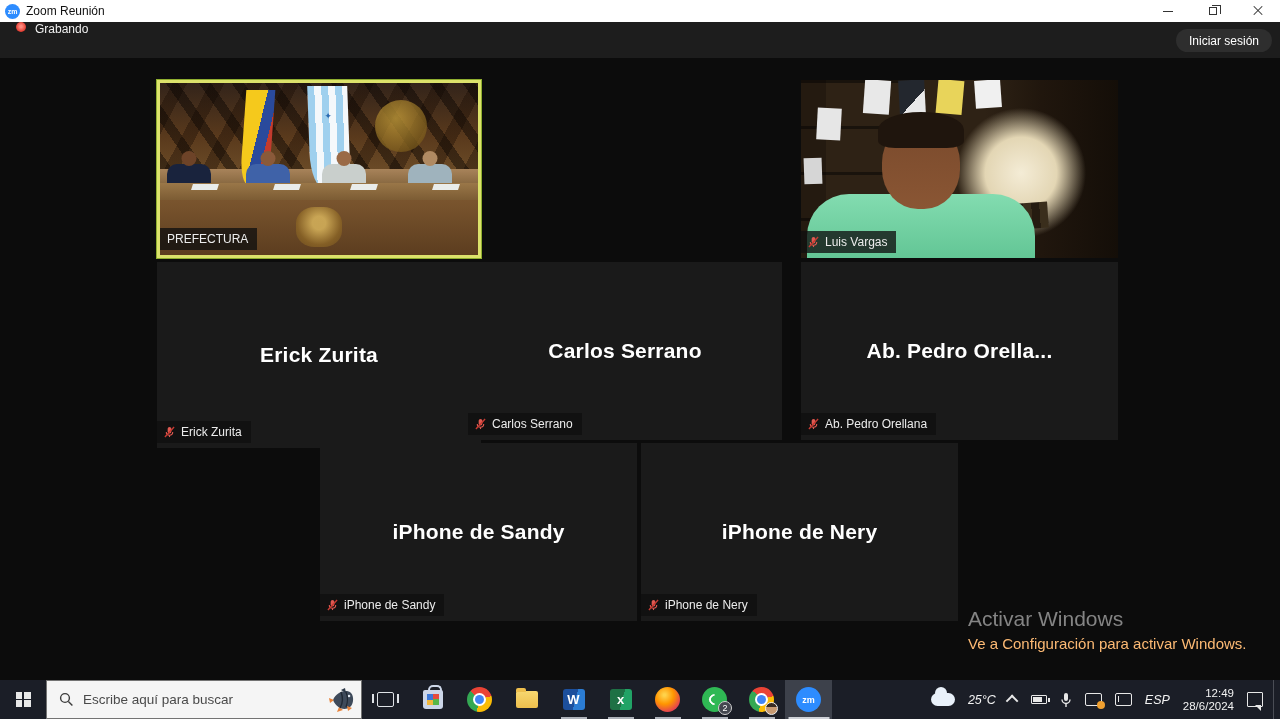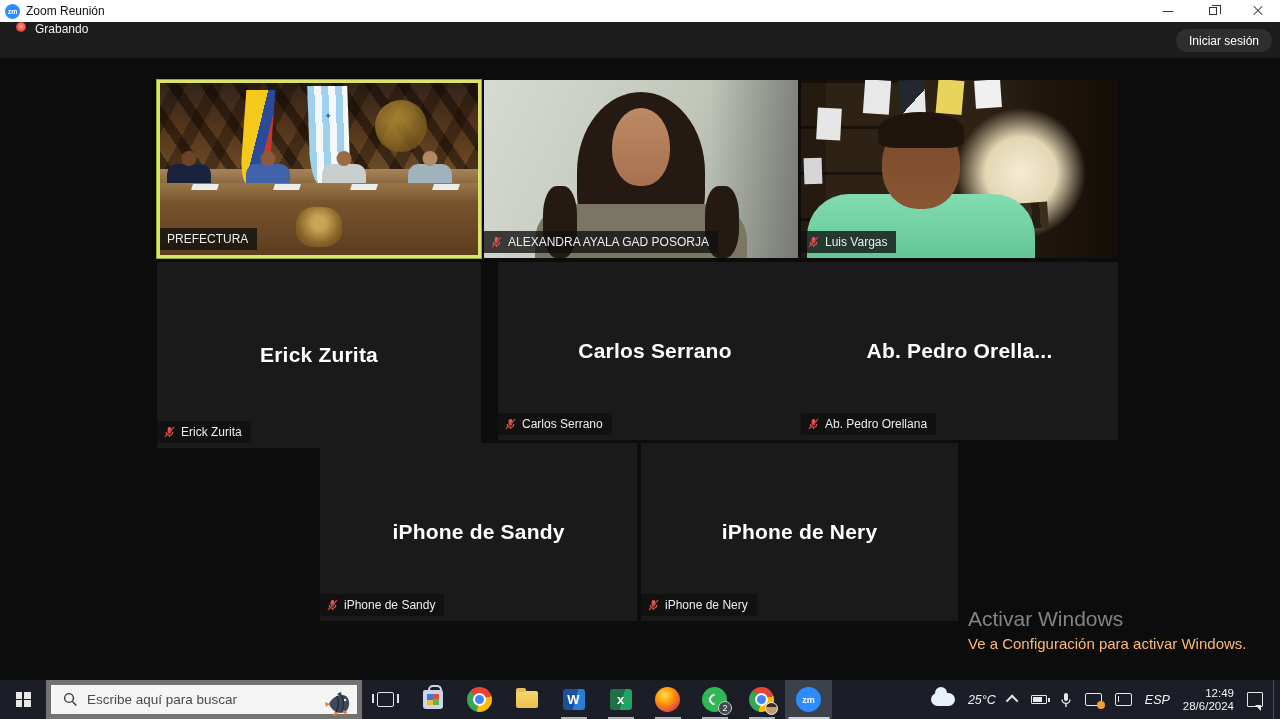--- a/index.html
+++ b/index.html
@@ -114,21 +114,21 @@
   
   .watermark { position:absolute; left:968px; top:549px; color:#8a8a8a; }
   .wm1 { font-size:21px; color:#848484; }
   .wm2 { font-size:15px; color:#fdba74; margin-top:4px; }
 
   
   .taskbar { position:relative; height:39px; background:#1b1e27; display:flex; align-items:stretch; color:#fff; }
   .tb-start { width:46px; display:flex; align-items:center; justify-content:center; }
   .start-glyph { width:15px; height:15px; display:grid; grid-template-columns:1fr 1fr; gap:1.5px; }
   .start-glyph span { background:#e8e8e8; }
-  .tb-search { width:316px; background:#f5f5f5; border:5px solid #737373; display:flex; align-items:center; position:relative; }
+  .tb-search { width:316px; background:#f5f5f5; border:1px solid #737373; display:flex; align-items:center; position:relative; }
   .tb-search svg.mag { margin:0 9px 0 12px; flex:none; }
   .tb-search input { border:none; outline:none; background:transparent; font-size:13.5px; width:210px;
     font-family:"Liberation Sans",sans-serif; color:#222; }
   .tb-search input::placeholder { color:#4a4a4a; }
   .fish { position:absolute; right:4px; top:6px; }
   .tb-btn { width:47px; display:flex; align-items:center; justify-content:center; position:relative; }
   .tb-btn.running::after { content:""; position:absolute; bottom:0; left:50%; transform:translateX(-50%);
     width:26px; height:2px; background:#aeb2ba; }
   .tb-btn.activeapp { background:#3d414b; }
   .tb-btn.activeapp::after { width:41px; background:#cfd2d8; }
@@ -231,40 +231,20 @@
       <div class="pf-paper" style="left:60%"></div>
       <div class="pf-paper" style="left:86%"></div>
       <div class="pf-front"></div>
       <div class="pf-emblem"></div>
     </div>
     <div class="name-tag">
       <span class="tag-text">PREFECTURA</span>
     </div>
   </div>
 
-  <div class="tile" style="left:484px;top:22px;width:314px;height:178px">
-    <div class="scene">
-      <div class="ax-bg"></div>
-      <div class="ax-shadow"></div>
-      <div class="ax-hair"></div>
-      <div class="ax-face"></div>
-      <div class="ax-body"></div>
-      <div class="ax-lock" style="left:50%;margin-left:-98px"></div>
-      <div class="ax-lock" style="left:50%;margin-left:64px"></div>
-    </div>
-    <div class="name-tag">
-      <svg class="mic-off" viewBox="0 0 12 13">
-        <rect x="4" y="1" width="4" height="7" rx="2" fill="#e05a52"></rect>
-        <path d="M2.5 6.5 a3.5 3.5 0 0 0 7 0" fill="none" stroke="#e05a52" stroke-width="1.2"></path>
-        <line x1="6" y1="10" x2="6" y2="12" stroke="#e05a52" stroke-width="1.2"></line>
-        <line x1="1" y1="12" x2="11" y2="1" stroke="#c83a32" stroke-width="1.5"></line>
-      </svg>
-      <span class="tag-text">ALEXANDRA AYALA GAD POSORJA</span>
-    </div>
-  </div>
 
   <div class="tile" style="left:801px;top:22px;width:317px;height:178px">
     <div class="scene">
       <div class="lv-bg"></div>
       <div class="lv-shelf"></div>
       <div class="lv-paper1"></div>
       <div class="lv-paper2"></div>
       <div class="lv-pennant lv-pn1"></div>
       <div class="lv-pennant lv-pn2"></div>
       <div class="lv-pennant lv-pn3"></div>
@@ -292,21 +272,21 @@
       <svg class="mic-off" viewBox="0 0 12 13">
         <rect x="4" y="1" width="4" height="7" rx="2" fill="#e05a52"></rect>
         <path d="M2.5 6.5 a3.5 3.5 0 0 0 7 0" fill="none" stroke="#e05a52" stroke-width="1.2"></path>
         <line x1="6" y1="10" x2="6" y2="12" stroke="#e05a52" stroke-width="1.2"></line>
         <line x1="1" y1="12" x2="11" y2="1" stroke="#c83a32" stroke-width="1.5"></line>
       </svg>
       <span class="tag-text">Erick Zurita</span>
     </div>
   </div>
 
-  <div class="tile" style="left:498px;top:204px;width:314px;height:178px">
+  <div class="tile" style="left:468px;top:204px;width:314px;height:178px">
     <div class="center-name">Carlos Serrano</div>
     <div class="name-tag">
       <svg class="mic-off" viewBox="0 0 12 13">
         <rect x="4" y="1" width="4" height="7" rx="2" fill="#e05a52"></rect>
         <path d="M2.5 6.5 a3.5 3.5 0 0 0 7 0" fill="none" stroke="#e05a52" stroke-width="1.2"></path>
         <line x1="6" y1="10" x2="6" y2="12" stroke="#e05a52" stroke-width="1.2"></line>
         <line x1="1" y1="12" x2="11" y2="1" stroke="#c83a32" stroke-width="1.5"></line>
       </svg>
       <span class="tag-text">Carlos Serrano</span>
     </div>

